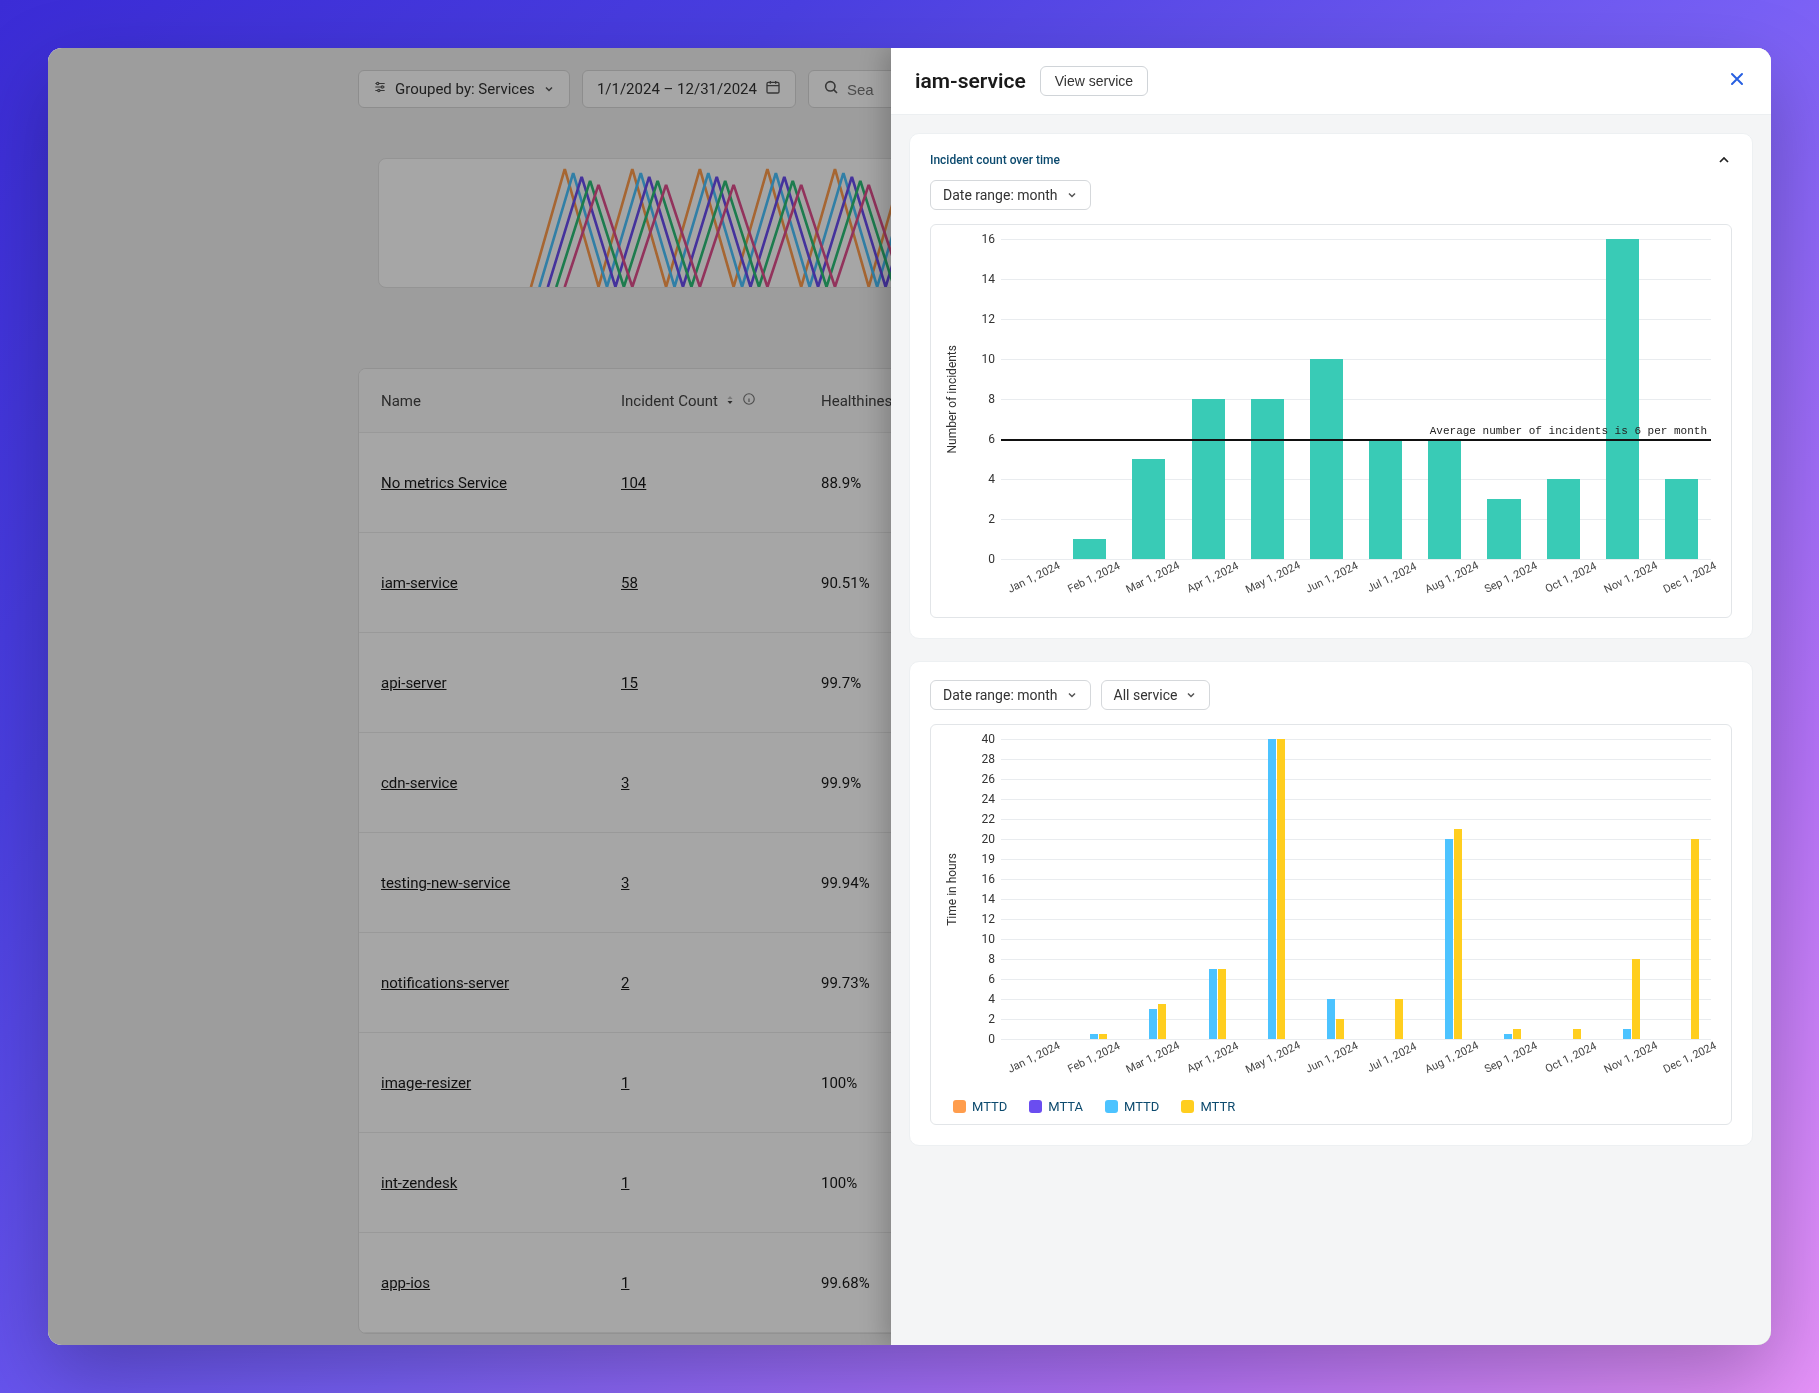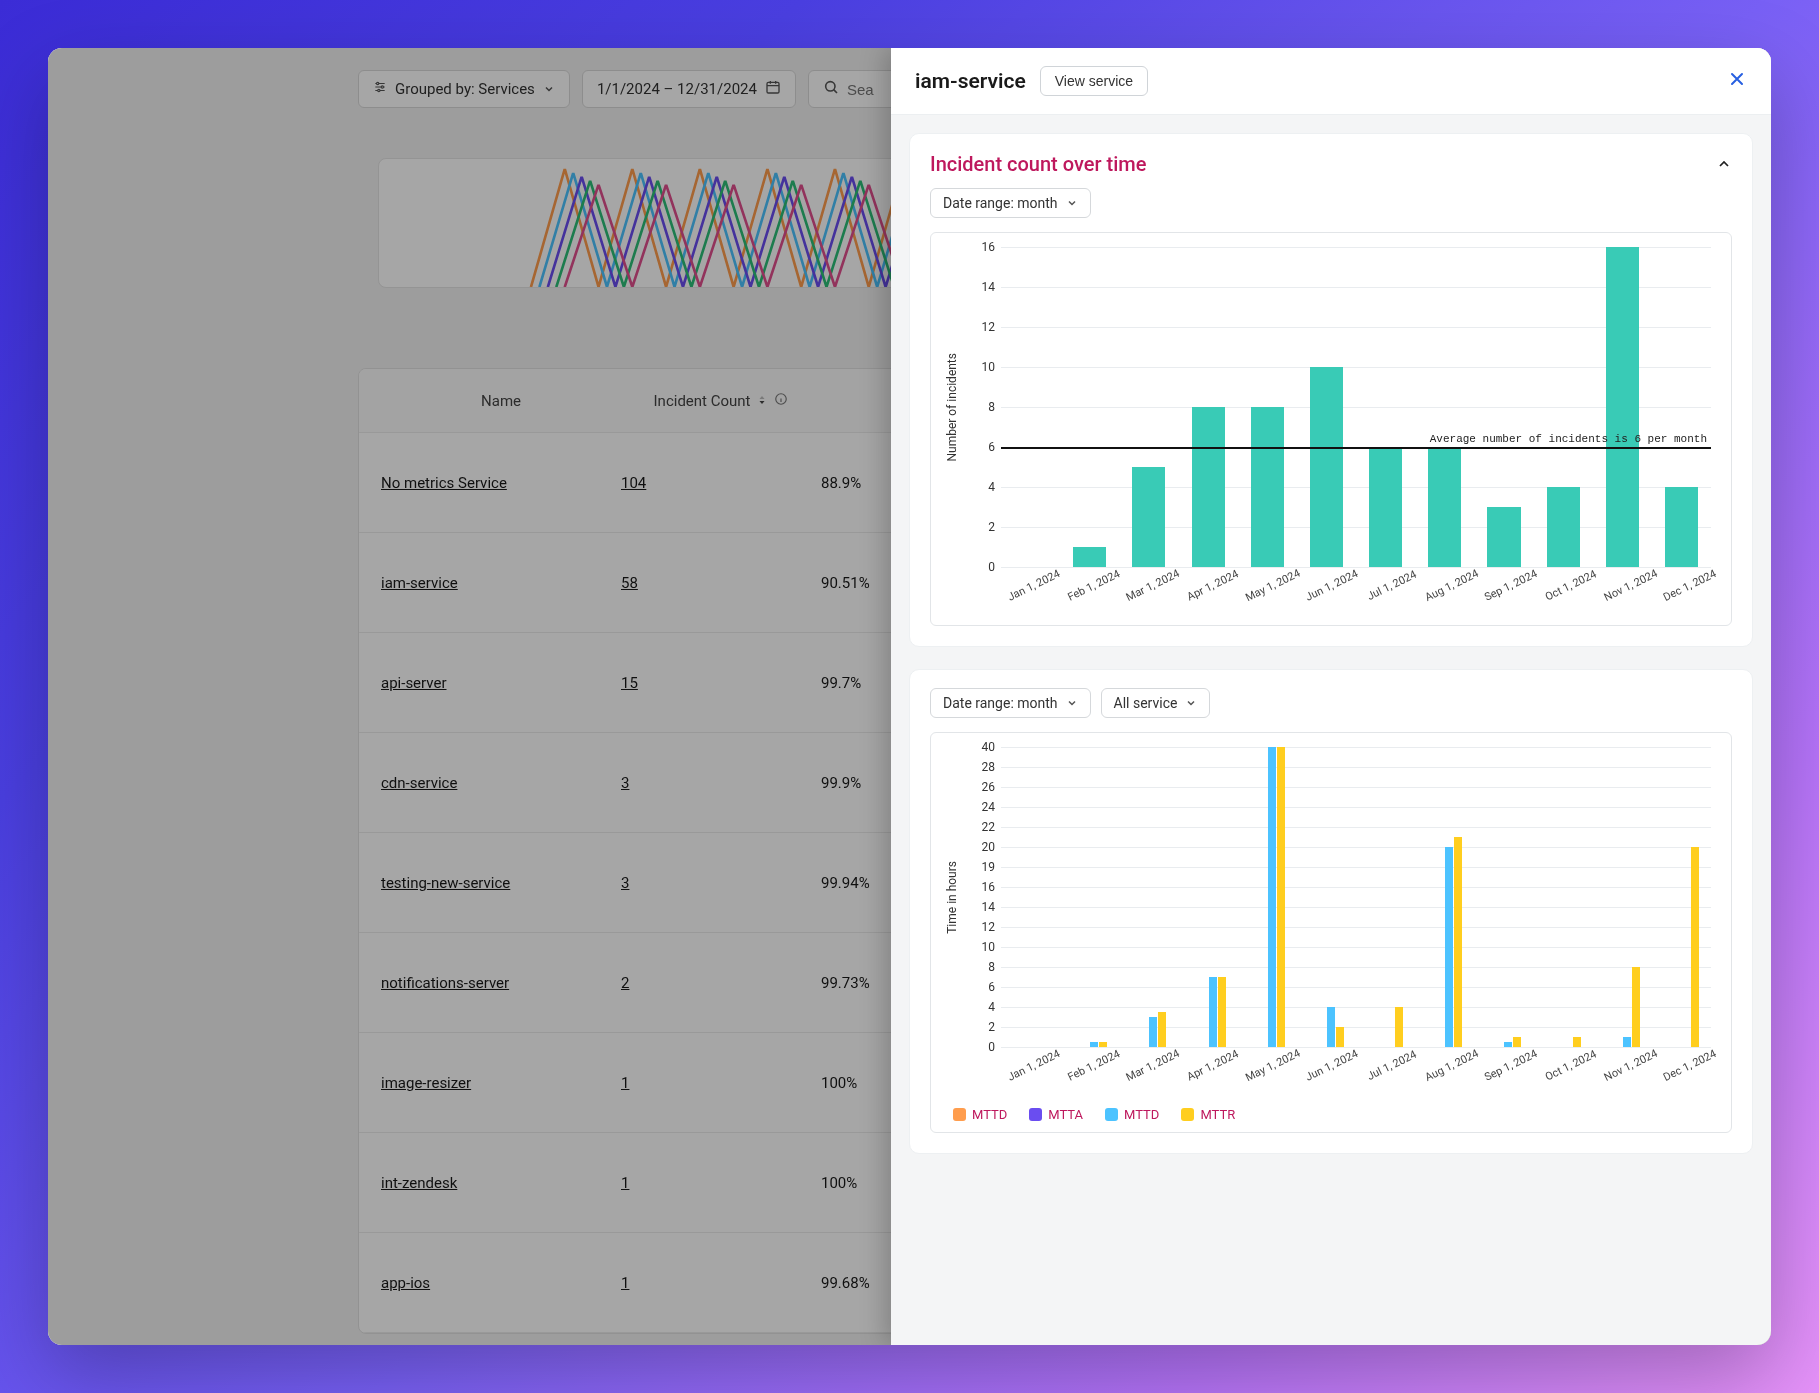--- a/index.html
+++ b/index.html
@@ -59,21 +59,21 @@
   }
   .mini-chart svg { width: 100%; height: 100%; }
   
   .table {
     position: absolute; left: 310px; right: 40px; top: 320px;
     background: #fff; border: 1px solid #e0e0e0; border-radius: 8px;
     overflow: hidden;
   }
   .tr { display: grid; grid-template-columns: 240px 200px 1fr; align-items: center; padding: 0 22px; height: 100px; border-bottom: 1px solid #ececec; }
   .tr.head { height: 64px; font-size: 15px; color: #444; background:#fafafa; }
-  .tr.head .th { display:flex; align-items:center; gap:6px;justify-content:center; }
+  .tr.head .th { display:flex; align-items:center; gap:6px; }
   .tr .name { font-size: 15px; color:#1a1a1a; text-decoration: underline; }
   .tr .count { font-size: 15px; color:#1a1a1a; text-decoration: underline; }
   .tr .health { font-size: 15px; color:#1a1a1a; }
   
   .panel {
     position: absolute; top: 0; bottom: 0; right: 0;
     width: 880px;
     background: #f4f5f6;
     box-shadow: -6px 0 24px rgba(0,0,0,.22);
     display: flex; flex-direction: column;
@@ -89,21 +89,21 @@
     border: 1px solid #d0d4d8; background:#fff; border-radius:6px;
     padding: 6px 14px; font-size:14px; color:#333;
   }
   .close-x { margin-left: auto; color:#2860e1; cursor:pointer; }
   .panel-body { padding: 18px; overflow:auto; display:flex; flex-direction:column; gap:22px; }
   .card {
     background:#fff; border-radius:10px; padding: 18px 20px 20px;
     border: 1px solid #edf0f2;
   }
   .card-head { display:flex; align-items:center; justify-content:space-between; margin-bottom:12px; }
-  .card-title { font-size:20px; color:#be185d; font-weight:500; }
+  .card-title { font-size:12px; color:#0c4a6e; font-weight:500; }
   .card-controls { display:flex; gap:10px; margin-bottom:14px; }
   .mini-select {
     border:1px solid #d5d8db; border-radius:6px; background:#fff;
     padding:6px 12px; font-size:14px; color:#333;
     display:inline-flex; align-items:center; gap:8px;
   }
   .chart-frame {
     border:1px solid #e2e5e8; border-radius:6px; padding: 14px 14px 10px;
   }
   .chart-area { position:relative; height: 320px; display:flex; }
@@ -123,21 +123,21 @@
   .x-label { flex:1; text-align:center; font-size:11px; color:#444; transform: rotate(-26deg) translateY(6px); transform-origin: top center; white-space:nowrap; padding-top:8px; }
   .x-labels-wrap { height: 48px; overflow:visible; margin-left: 14px; }
   
   .gbar-slot { flex:1; display:flex; justify-content:center; align-items:flex-end; height:100%; gap:1px; }
   .gbar { width:8px; }
   .c-mttd { background:#ff9d4d; }
   .c-mtta { background:#6a4df0; }
   .c-mttm { background:#4cc3ff; }
   .c-mttr { background:#ffce1f; }
   .legend { display:flex; gap:22px; margin-top:12px; padding-left:8px; }
-  .legend-item { display:flex; align-items:center; gap:6px; font-size:13px; color:#be185d; }
+  .legend-item { display:flex; align-items:center; gap:6px; font-size:13px; color:#0c4a6e; }
   .swatch { width:13px; height:13px; border-radius:3px; }
   .chev { display:inline-block; }
   .chev svg { display:block; }
   .sort-icon, .info-icon { color:#666; }
 </style>
 </head>
 <body>
 
 <div class="app-frame">
 

